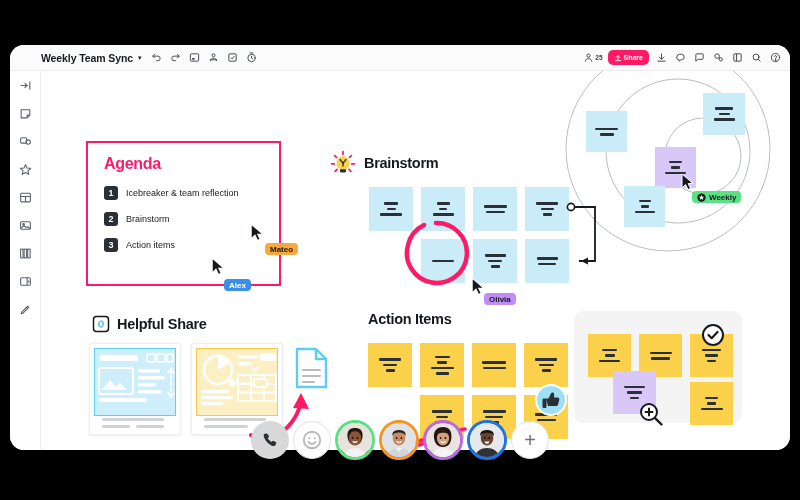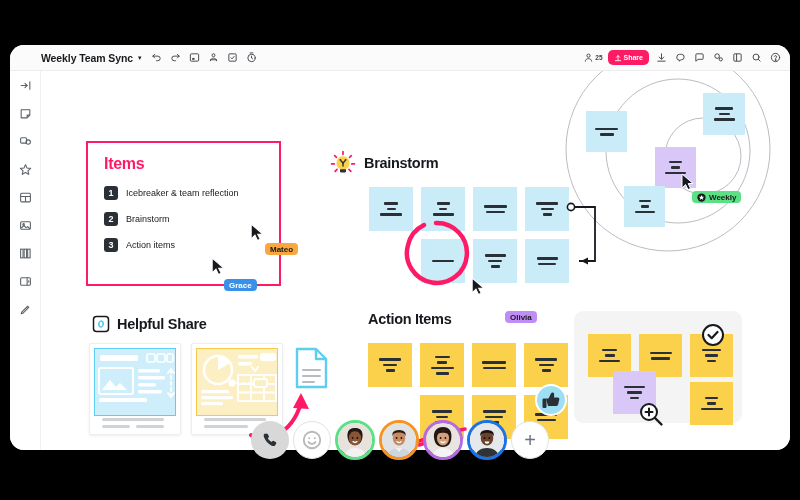--- a/index.html
+++ b/index.html
@@ -314,21 +314,21 @@
     </span>
     <span class="clabel" style="left:651px; top:120px; background:#5ce086; color:#16191d;">
       <svg width="9" height="9" viewBox="0 0 24 24">
         <circle cx="12" cy="12" r="11" fill="#16191d"></circle>
         <polygon points="12 5 14 10 19.5 10 15.2 13.2 16.8 18.5 12 15.3 7.2 18.5 8.8 13.2 4.5 10 10 10" fill="#fff"></polygon>
       </svg>
       <span>Weekly</span>
     </span>
 
     <div class="agenda">
-      <h2>Items</h2>
+      <h2>Agenda</h2>
       <div class="agenda-list">
         <div class="agenda-row">
           <span class="agenda-num">1</span>
           <span class="agenda-txt">Icebreaker &amp; team reflection</span>
         </div>
         <div class="agenda-row">
           <span class="agenda-num">2</span>
           <span class="agenda-txt">Brainstorm</span>
         </div>
         <div class="agenda-row">
@@ -346,21 +346,21 @@
     <span class="clabel" style="left:224px; top:172px; background:#f9a73e; color:#16191d;">
       <span>Mateo</span>
     </span>
 
     <span class="curs" style="left:170px; top:186px;">
       <svg width="15" height="19" viewBox="0 0 14 18">
         <path d="M1 1 L1 15 L4.6 11.6 L7 16.6 L9.6 15.4 L7.2 10.6 L12 10.4 Z" fill="#16191d" stroke="#fff" stroke-width="1"></path>
       </svg>
     </span>
     <span class="clabel" style="left:183px; top:208px; background:#3a90e8; color:#fff;">
-      <span>Grace</span>
+      <span>Alex</span>
     </span>
 
     <div class="sect-head" style="left:288px; top:78px;">
       <svg width="28" height="28" viewBox="0 0 32 32">
         <g stroke="#ff1a66" stroke-width="2" stroke-linecap="round">
           <path d="M16 3v3"></path>
             <path d="M6.5 7.5l2 2"></path>
             <path d="M25.5 7.5l-2 2"></path>
           <path d="M3 17h3"></path>
             <path d="M26 17h3"></path>
@@ -421,21 +421,21 @@
 
     <svg class="abs" width="90" height="90" style="left:355px; top:146px;">
       <path d="M40 6 a30 30 0 1 1 -28 22 a30 30 0 0 1 16 -20" fill="none" stroke="#ff1a66" stroke-width="4.5" stroke-linecap="round"></path>
     </svg>
 
     <span class="curs" style="left:430px; top:206px;">
       <svg width="15" height="19" viewBox="0 0 14 18">
         <path d="M1 1 L1 15 L4.6 11.6 L7 16.6 L9.6 15.4 L7.2 10.6 L12 10.4 Z" fill="#16191d" stroke="#fff" stroke-width="1"></path>
       </svg>
     </span>
-    <span class="clabel" style="left:443px; top:240px; background:#c08cf5; color:#16191d;margin-left:21px;">
+    <span class="clabel" style="left:443px; top:222px; background:#c08cf5; color:#16191d;">
       <span>Olivia</span>
     </span>
 
     <div class="sect-head" style="left:51px; top:244px;">
       <svg width="18" height="18" viewBox="0 0 24 24">
         <rect x="2" y="2" width="20" height="20" rx="4" fill="none" stroke="#16191d" stroke-width="2"></rect>
         <g stroke="#5ecdf2" stroke-width="2" stroke-linecap="round" fill="none">
           <path d="M9.6 13.6a2.6 2.6 0 0 1 0-3.6l1.4-1.4a2.6 2.6 0 0 1 3.6 3.6"></path>
           <path d="M14.4 10.4a2.6 2.6 0 0 1 0 3.6l-1.4 1.4a2.6 2.6 0 0 1-3.6-3.6"></path>
         </g>

